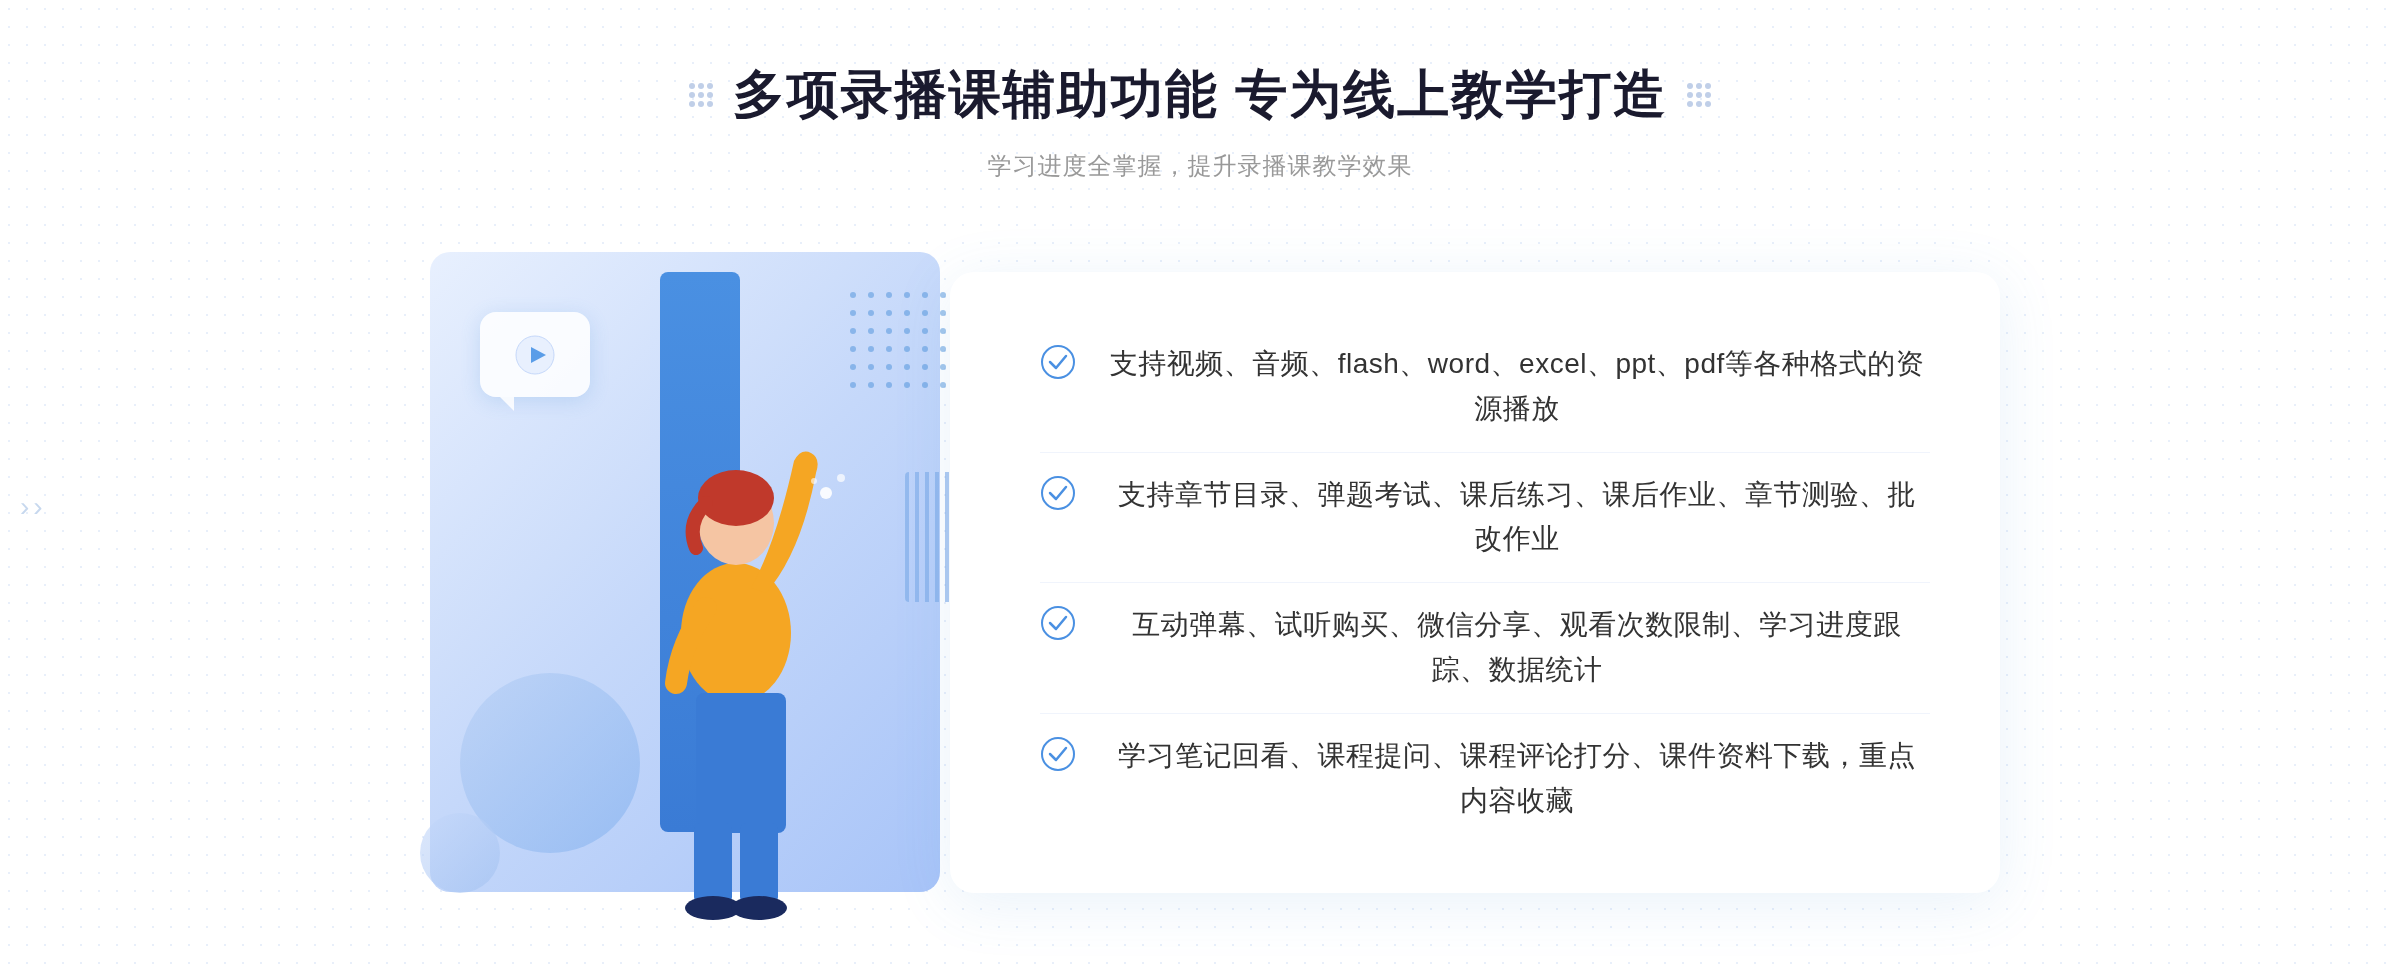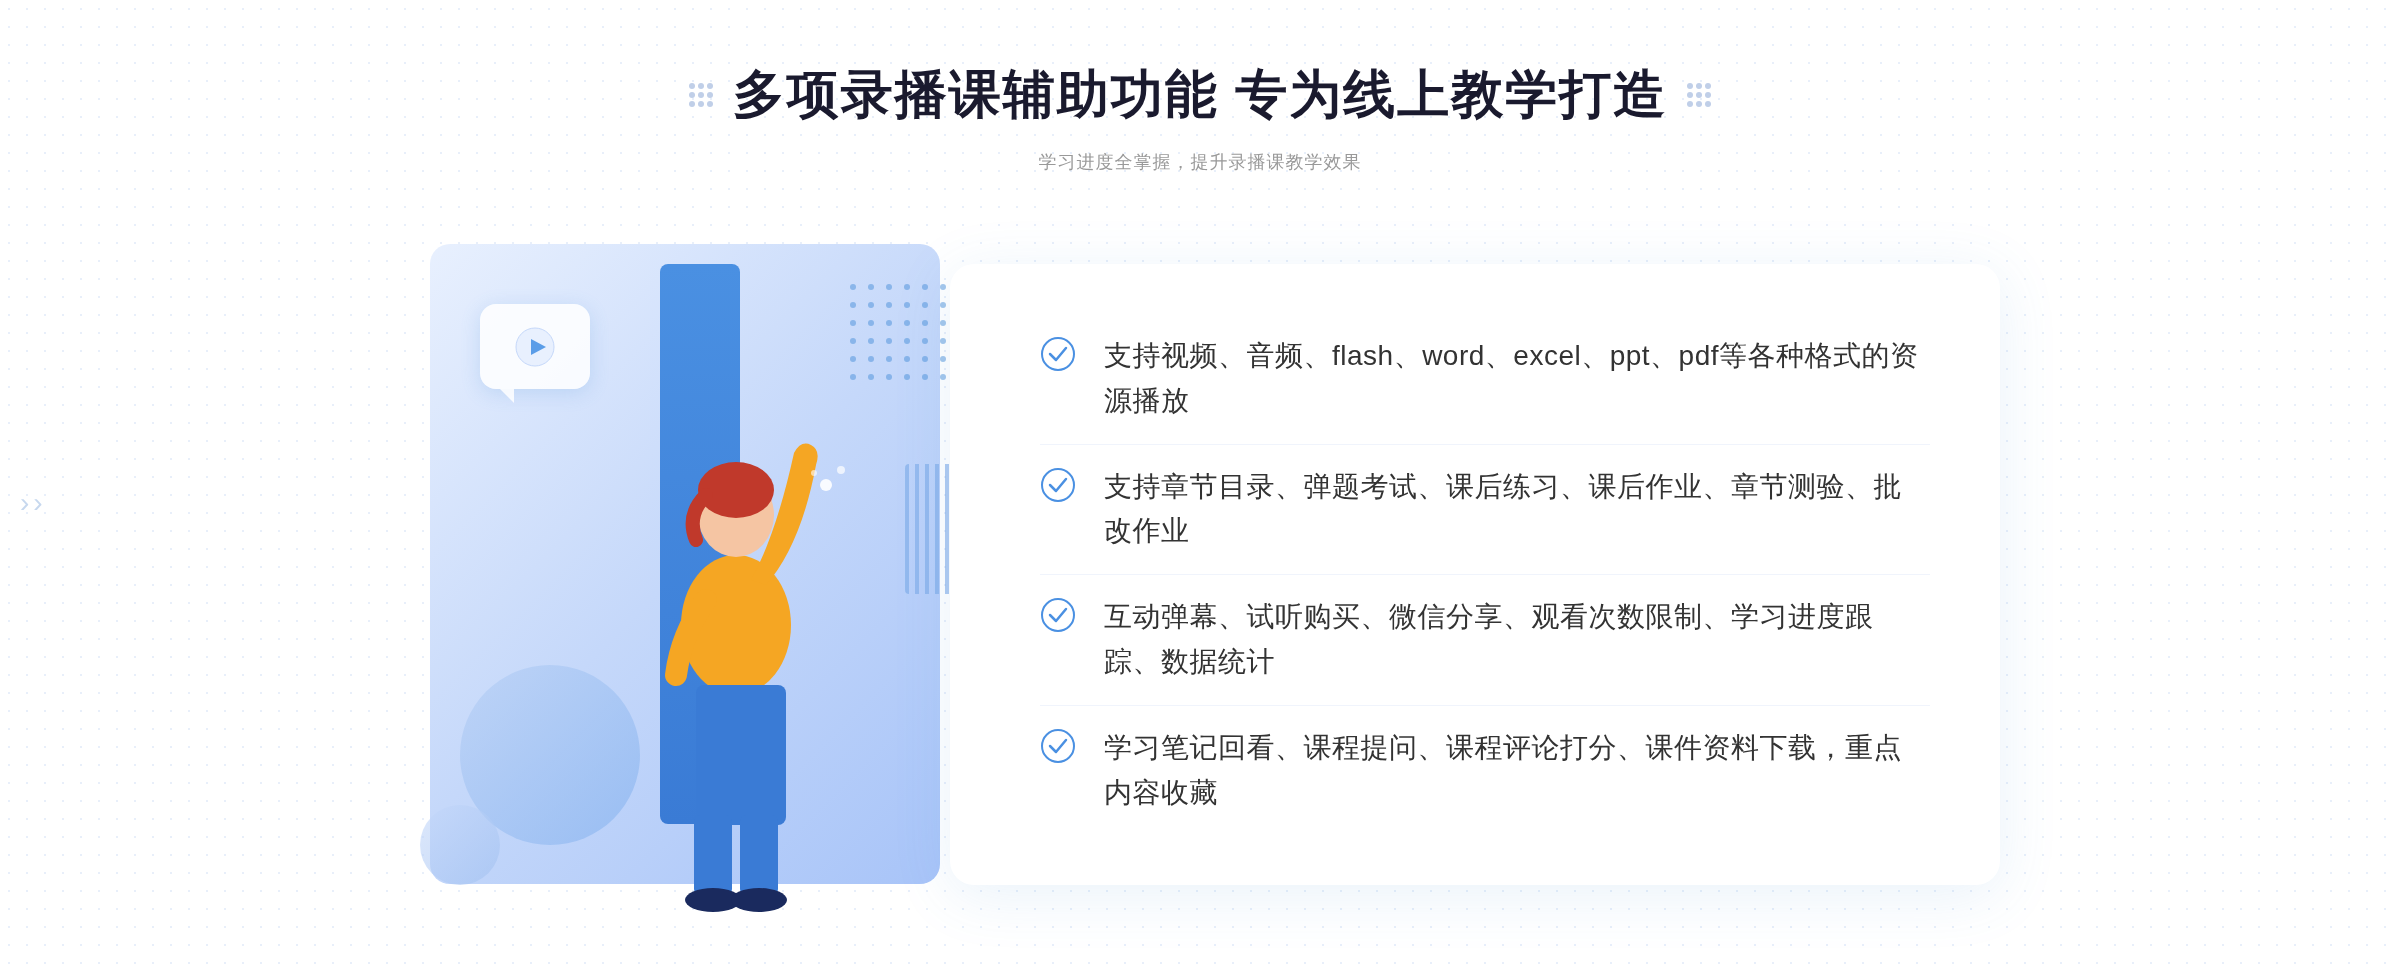--- a/index.html
+++ b/index.html
@@ -73,21 +73,21 @@
     }
 
     .main-title {
       font-size: 52px;
       font-weight: 600;
       color: #1a1a2e;
       letter-spacing: 2px;
     }
 
     .sub-title {
-      font-size: 18px;
+      font-size: 24px;
       color: #999999;
       letter-spacing: 1px;
       margin-top: 20px;
     }
 
     .content-section {
       display: flex;
       align-items: stretch;
       width: 1600px;
       position: relative;
@@ -246,20 +246,21 @@
       box-shadow: 0 10px 60px rgba(74, 144, 217, 0.12);
       display: flex;
       flex-direction: column;
       justify-content: space-around;
       position: relative;
       z-index: 1;
       margin-left: -30px;
       margin-top: 40px;
       margin-bottom: 40px;
       border-radius: 24px;
+      text-align: center;
     }
 
     .feature-item {
       display: flex;
       align-items: flex-start;
       gap: 28px;
       padding: 20px 0;
     }
 
     .feature-item:not(:last-child) {

